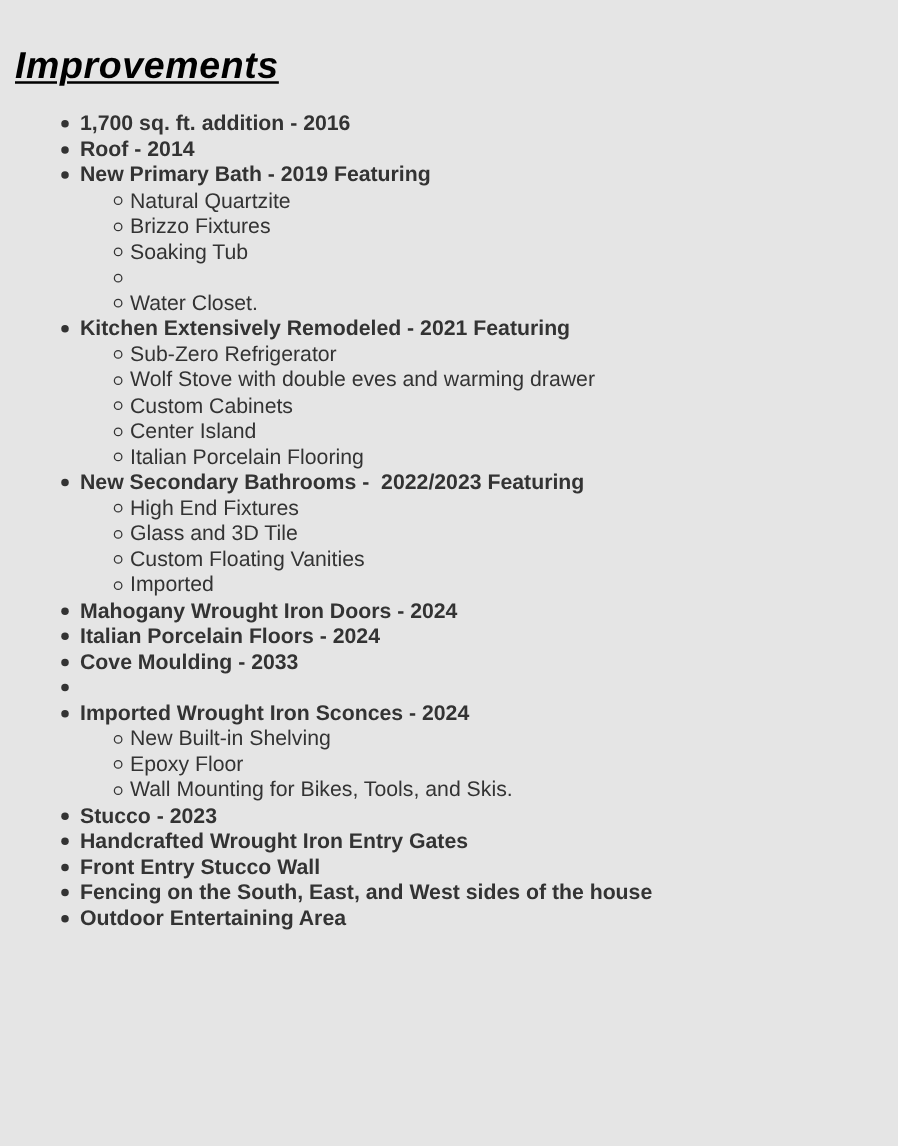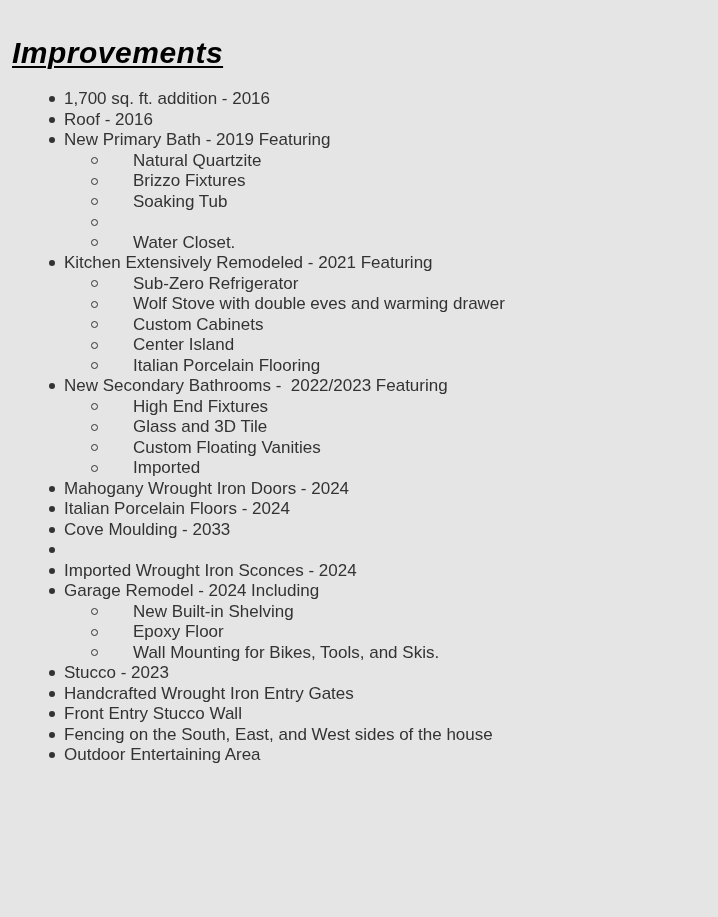--- a/index.html
+++ b/index.html
@@ -34,22 +34,22 @@
     display: flex;
     height: 20.5px;
     align-items: flex-start;
   }
   .row .txt {
     font-size: 17px;
     line-height: 20.5px;
     color: #333333;
     white-space: pre-wrap;
   }
-  .row.l1 { padding-left: 49px; }
-  .row.l2 { padding-left: 91px; gap: 29px; }
+  .row.l1 { padding-left: 49px; font-weight: bold; }
+  .row.l2 { padding-left: 91px; }
   .dot {
     flex: 0 0 auto;
     width: 6px; height: 6px;
     margin-top: 7px;
     margin-right: 9px;
     border-radius: 50%;
     background: #333333;
   }
   .ring {
     flex: 0 0 auto;
@@ -67,21 +67,21 @@
 <div class="page">
   <h1 class="doc-title">Improvements</h1>
 
   <div class="list">
     <div class="row l1">
         <span class="dot"></span>
         <span class="txt">1,700 sq. ft. addition - 2016</span>
       </div>
     <div class="row l1">
         <span class="dot"></span>
-        <span class="txt">Roof - 2016</span>
+        <span class="txt">Roof - 2014</span>
       </div>
     <div class="row l1">
         <span class="dot"></span>
         <span class="txt">New Primary Bath - 2019 Featuring</span>
       </div>
     <div class="row l2">
         <span class="ring"></span>
         <span class="txt">Natural Quartzite</span>
       </div>
     <div class="row l2">
@@ -154,24 +154,20 @@
     <div class="row l1">
         <span class="dot"></span>
         <span class="txt">Cove Moulding - 2033</span>
       </div>
     <div class="row l1">
         <span class="dot"></span>
       </div>
     <div class="row l1">
         <span class="dot"></span>
         <span class="txt">Imported Wrought Iron Sconces - 2024</span>
-      </div>
-    <div class="row l1">
-        <span class="dot"></span>
-        <span class="txt">Garage Remodel - 2024 Including</span>
       </div>
     <div class="row l2">
         <span class="ring"></span>
         <span class="txt">New Built-in Shelving</span>
       </div>
     <div class="row l2">
         <span class="ring"></span>
         <span class="txt">Epoxy Floor</span>
       </div>
     <div class="row l2">

